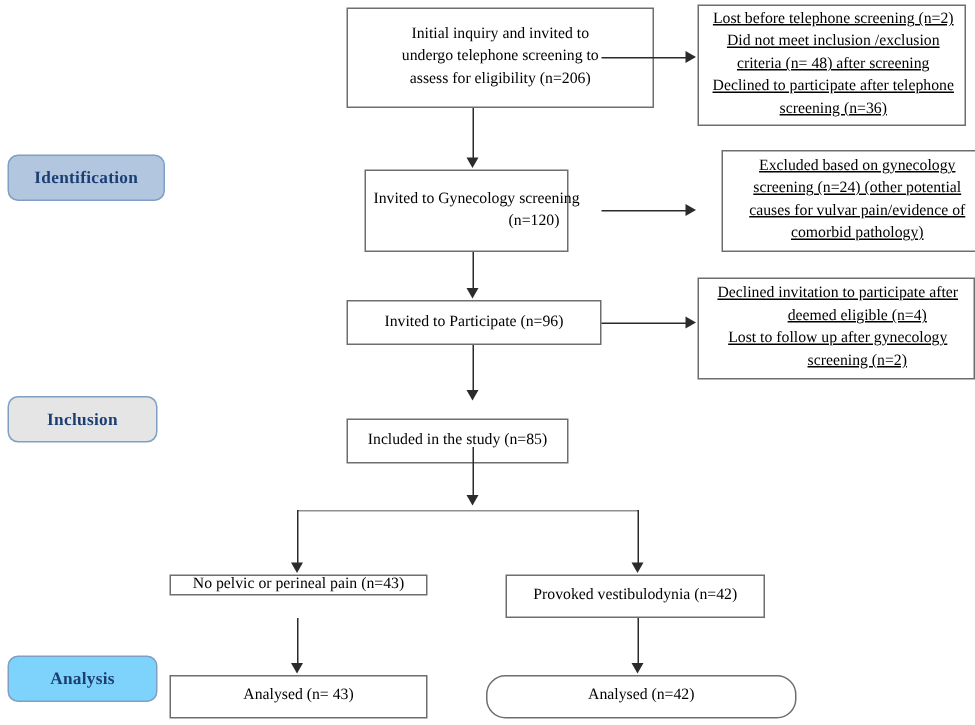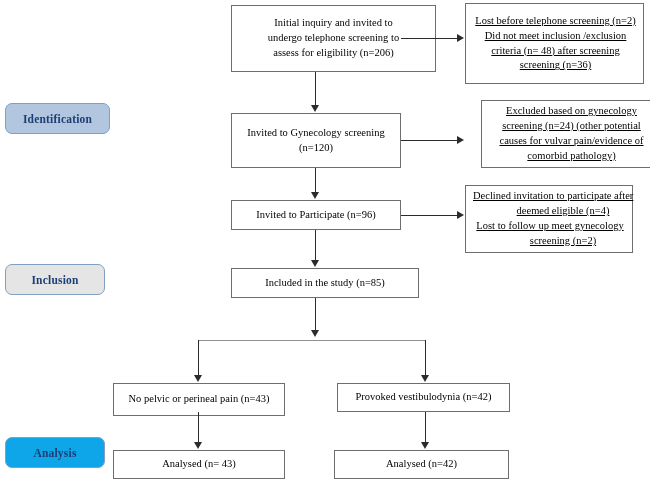--- a/index.html
+++ b/index.html
@@ -87,97 +87,98 @@
 <div id="canvas">
 
   <div class="stage" style="left:5px; top:103px; width:105px; height:31px; background:#b3c6e0;">
     <span>Identification</span>
   </div>
 
   <div class="stage" style="left:5px; top:264px; width:100px; height:31px; background:#e5e5e5;">
     <span>Inclusion</span>
   </div>
 
-  <div class="stage" style="left:5px; top:437px; width:100px; height:31px; background:#0ea5e9;">
+  <div class="stage" style="left:5px; top:437px; width:100px; height:31px; background:#7dd3fc;">
     <span>Analysis</span>
   </div>
 
   <div class="box" style="left:231px; top:5px; width:205px; height:67px;">
     <span class="lines">
       <span class="ln">Initial inquiry and invited to</span>
       <span class="ln">undergo telephone screening to</span>
       <span class="ln">assess for eligibility (n=206)</span>
     </span>
   </div>
 
-  <div class="box" style="left:231px; top:113px; width:170px; height:55px;">
+  <div class="box" style="left:243px; top:113px; width:136px; height:55px;text-align:right;">
     <span class="lines">
       <span class="ln">Invited to Gynecology screening</span>
       <span class="ln">(n=120)</span>
     </span>
   </div>
 
   <div class="box" style="left:231px; top:200px; width:170px; height:30px;">
     <span class="lines">
       <span class="ln">Invited to Participate (n=96)</span>
     </span>
   </div>
 
-  <div class="box" style="left:231px; top:268px; width:188px; height:30px;">
+  <div class="box" style="left:231px; top:279px; width:148px; height:30px;">
     <span class="lines">
       <span class="ln">Included in the study (n=85)</span>
     </span>
   </div>
 
   <div class="box left-align" style="left:465px; top:3px; width:179px; height:81px;">
     <span class="lines">
       <span class="ln">Lost before telephone screening (n=2)</span>
       <span class="ln">Did not meet inclusion /exclusion</span>
       <span class="ln">criteria (n= 48) after screening</span>
+      <span class="ln">Declined to participate after telephone</span>
       <span class="ln">screening (n=36)</span>
     </span>
   </div>
 
   <div class="box left-align" style="left:465px; top:100px; width:179px; height:68px;margin-left:16px;">
     <span class="lines">
       <span class="ln">Excluded based on gynecology</span>
       <span class="ln">screening (n=24) (other potential</span>
       <span class="ln">causes for vulvar pain/evidence of</span>
       <span class="ln">comorbid pathology)</span>
     </span>
   </div>
 
-  <div class="box left-align" style="left:465px; top:185px; width:168px; height:68px;">
+  <div class="box left-align" style="left:465px; top:185px; width:185px; height:68px;">
     <span class="lines">
       <span class="ln">Declined invitation to participate after</span>
       <span class="ln indent">deemed eligible (n=4)</span>
-      <span class="ln">Lost to follow up meet gynecology</span>
+      <span class="ln">Lost to follow up after gynecology</span>
       <span class="ln indent">screening (n=2)</span>
     </span>
   </div>
 
-  <div class="box" style="left:113px; top:383px; width:172px; height:33px;">
+  <div class="box" style="left:113px; top:383px; width:172px; height:14px;">
     <span class="lines">
       <span class="ln">No pelvic or perineal pain (n=43)</span>
     </span>
   </div>
 
   <div class="box" style="left:337px; top:383px; width:173px; height:29px;">
     <span class="lines">
       <span class="ln">Provoked vestibulodynia (n=42)</span>
     </span>
   </div>
 
   <div class="box" style="left:113px; top:450px; width:172px; height:29px;justify-content:flex-end;">
     <span class="lines">
       <span class="ln">Analysed (n= 43)</span>
     </span>
   </div>
 
-  <div class="box" style="left:334px; top:450px; width:175px; height:29px;">
+  <div class="box" style="left:324px; top:450px; width:207px; height:29px;border-radius:13px;">
     <span class="lines">
       <span class="ln">Analysed (n=42)</span>
     </span>
   </div>
 
   <div class="vline" style="left:315px; top:72px; height:34px;"></div>
   <div class="arrow-down" style="left:311px; top:105px;"></div>
 
   <div class="vline" style="left:315px; top:168px; height:25px;"></div>
   <div class="arrow-down" style="left:311px; top:192px;"></div>

